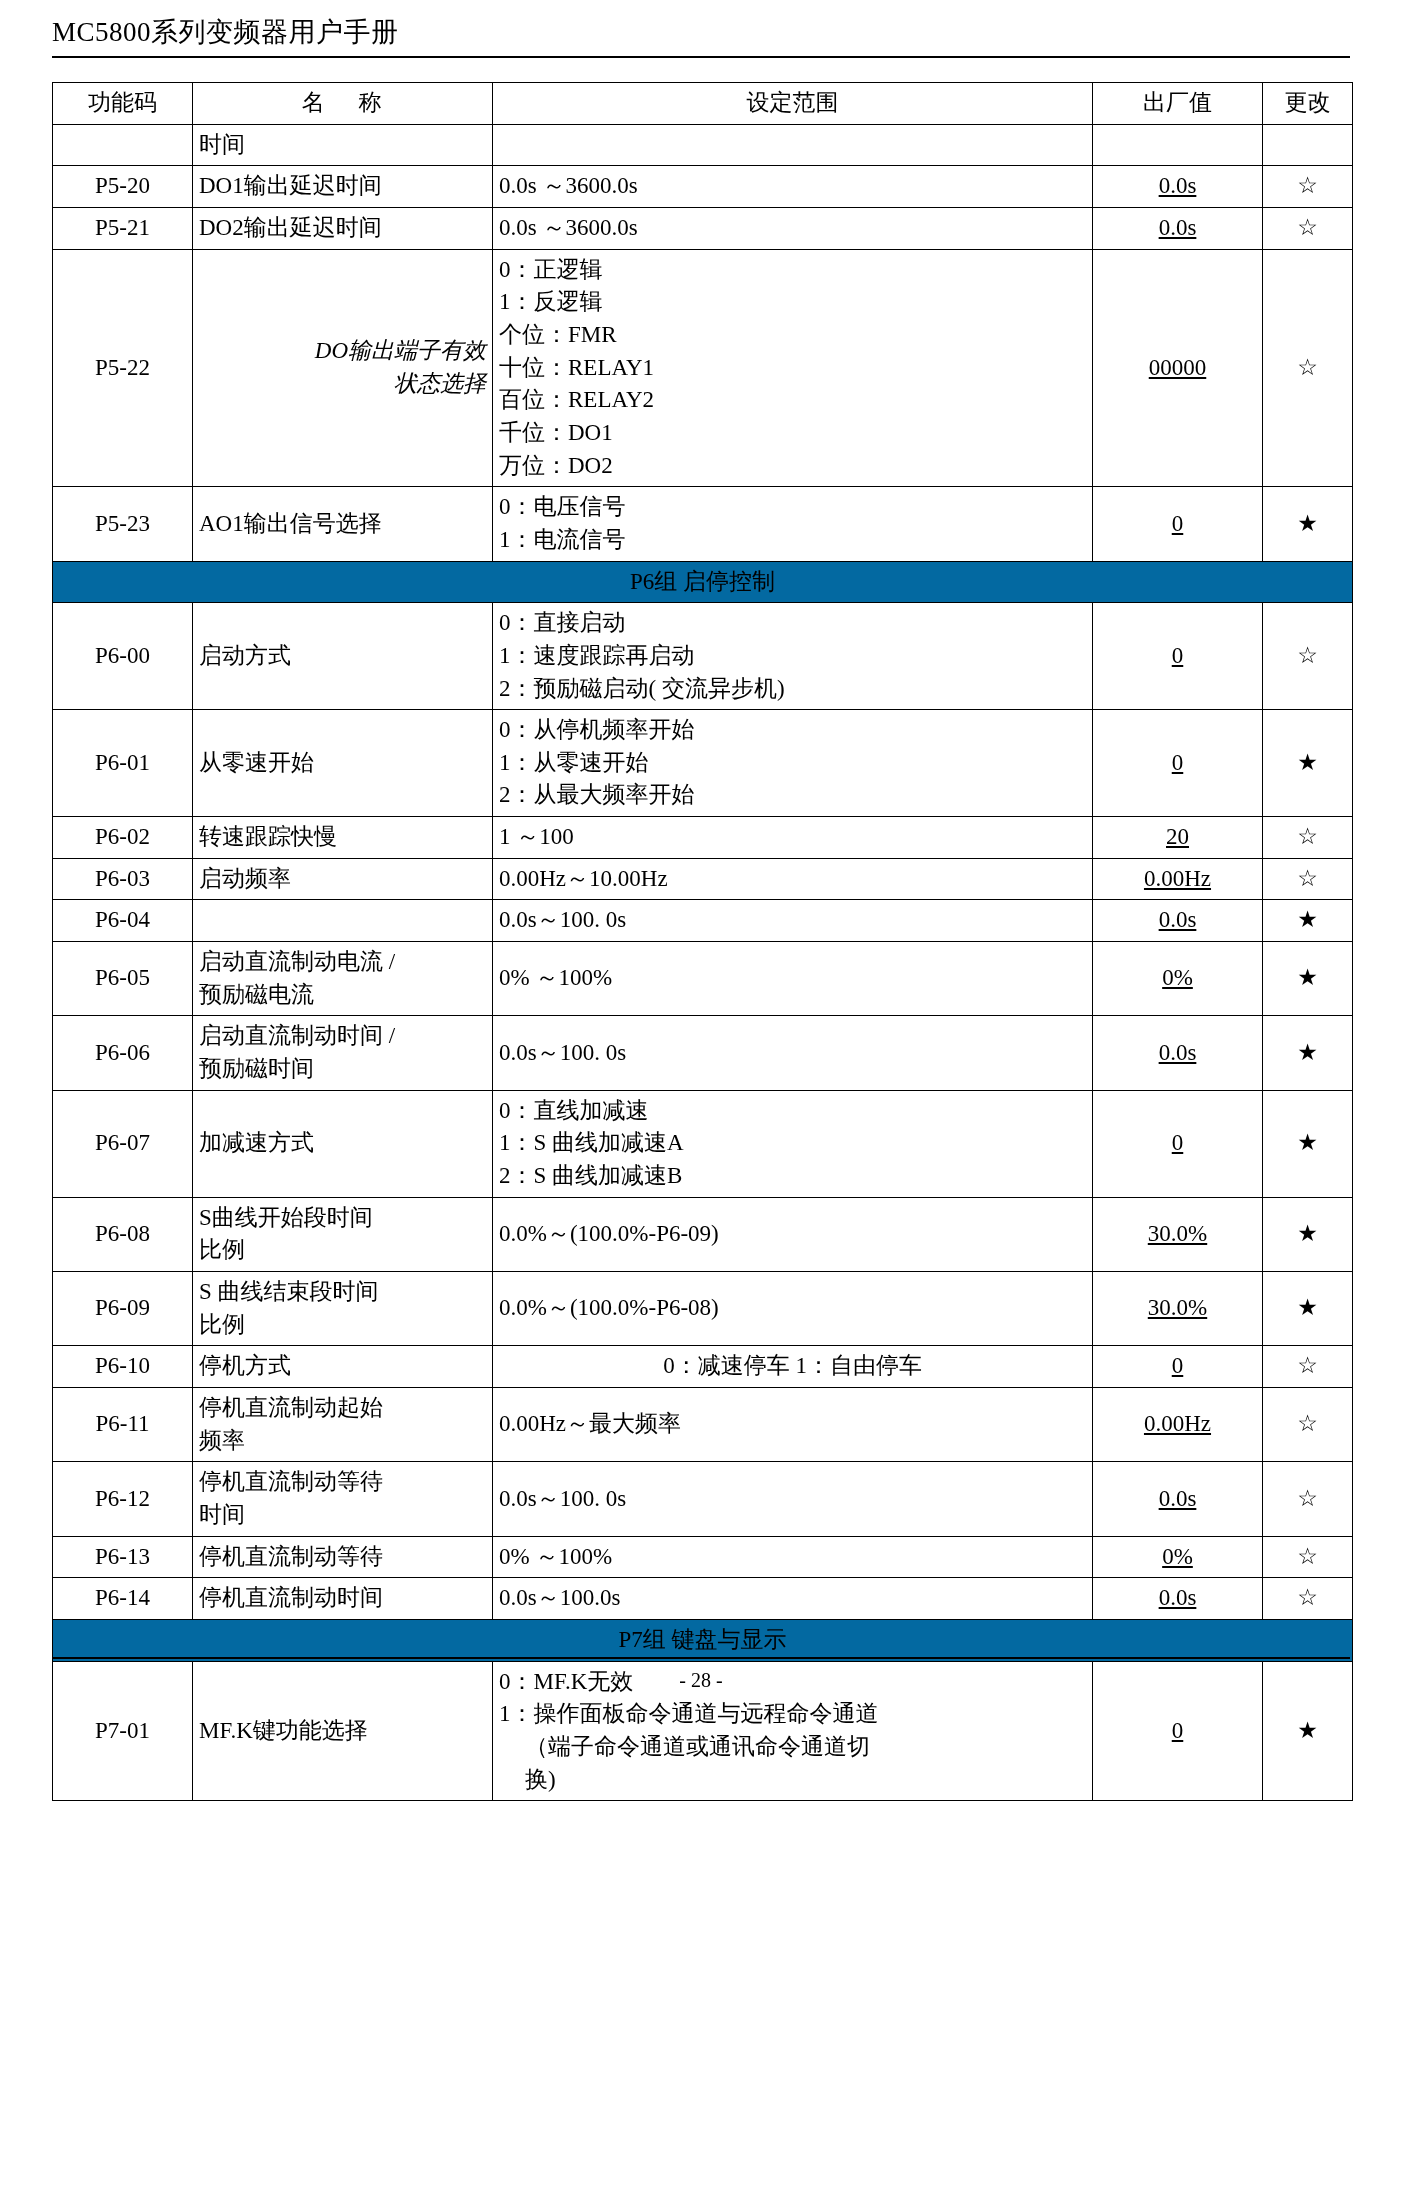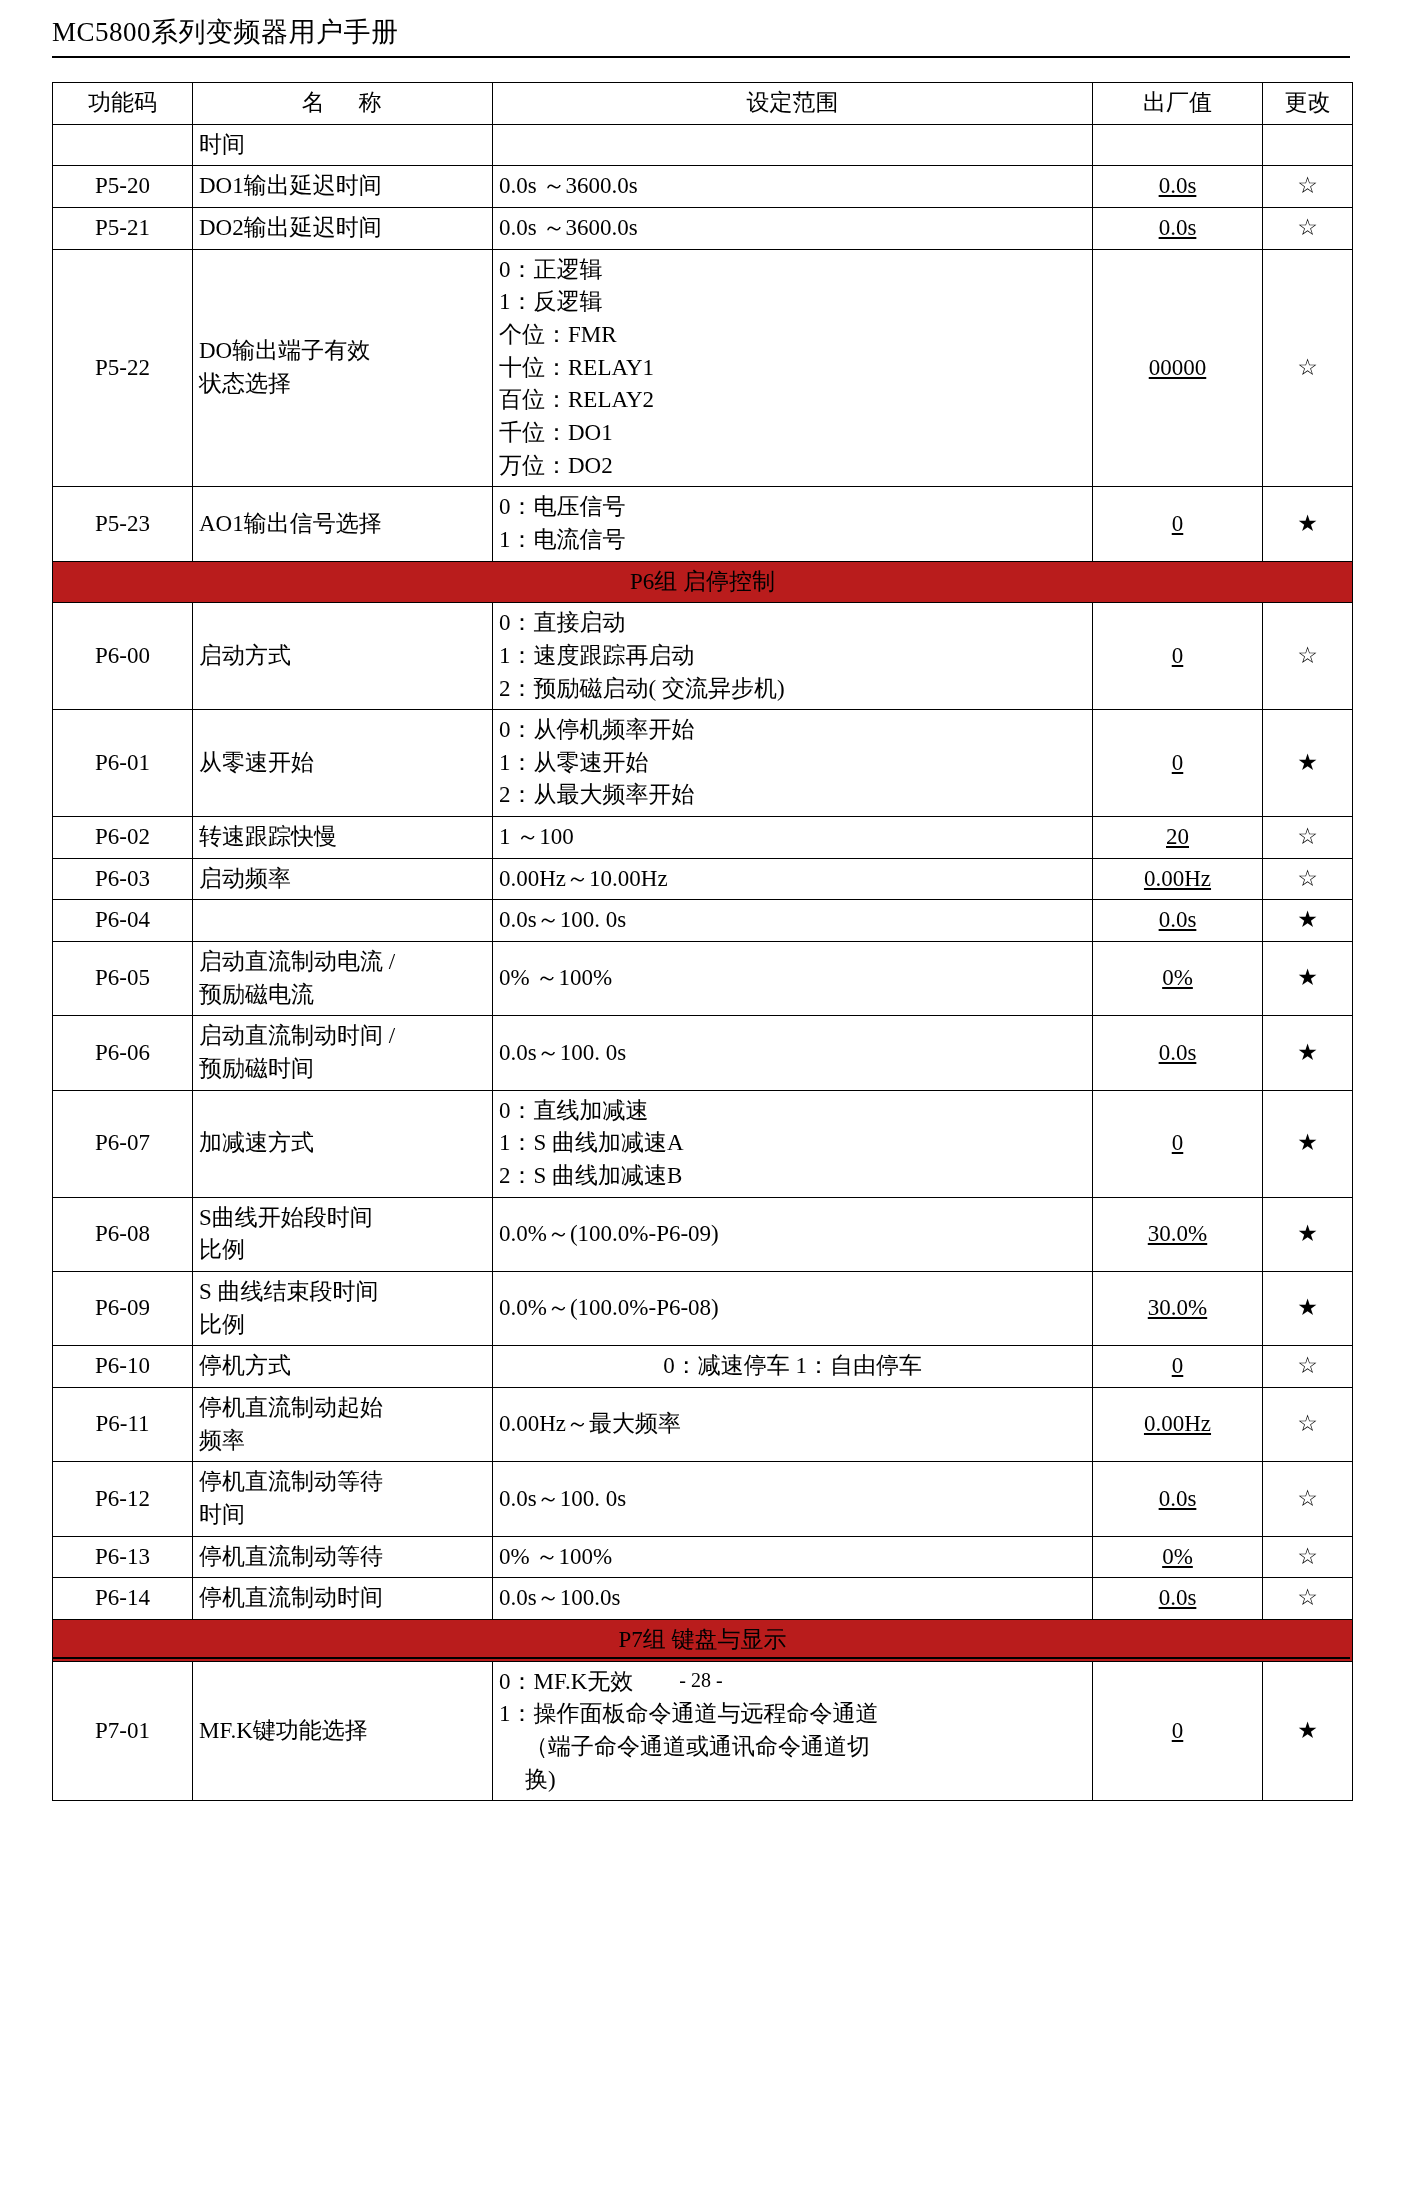--- a/index.html
+++ b/index.html
@@ -55,27 +55,27 @@
 
   thead td {
     text-align: center;
     font-size: 24px;
     padding-top: 9px;
     padding-bottom: 9px;
   }
   .sp-name { letter-spacing: 14px; padding-left: 12px; }
   td.code { text-align: center; }
   td.name { text-align: left; padding-left: 12px; }
-  td.name.center { text-align: left; }
+  td.name.center { text-align: right; font-style: italic; }
   td.range { text-align: left; padding-left: 14px; }
   td.def { text-align: center; text-decoration: underline; }
   td.chg { text-align: center; font-size: 22px; }
   td.group {
     text-align: center;
-    background: #b91c1c;
+    background: #0369a1;
     font-size: 24px;
     padding-top: 7px;
     padding-bottom: 7px;
   }
   .ml { display:block; }
   .indent { padding-left: 26px; display:block; }
   .nm-block { line-height: 1.9; }
   .footer {
     position: absolute;
     left: 52px;

